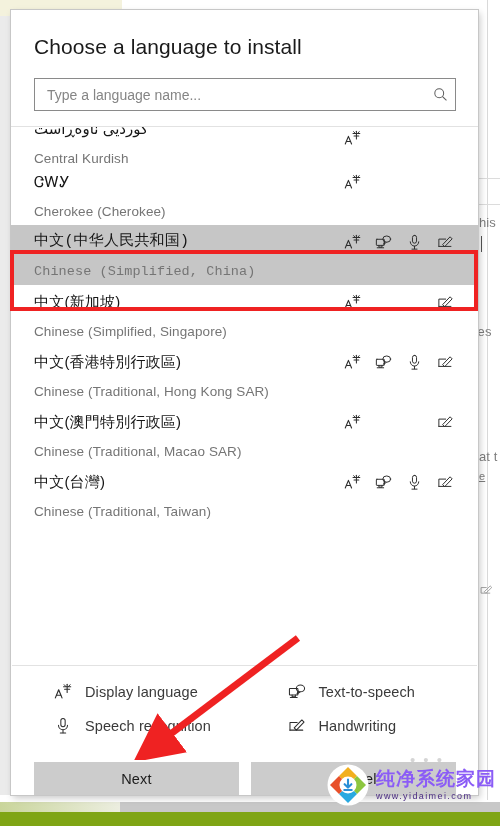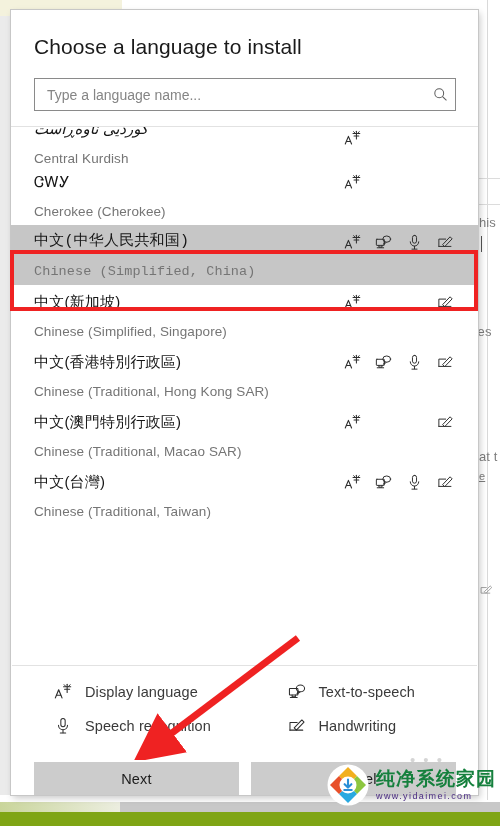--- a/index.html
+++ b/index.html
@@ -162,21 +162,21 @@
   }
   .lang-row.selected { background: #c6c6c6; font-family: Liberation Mono, monospace; }
   .lang-row.clipped-top { height: 44px; }
   .lang-native {
     font-size: 15px;
     color: #161616;
     line-height: 1;
     padding-top: 9px;
     letter-spacing: 0.2px;
   }
-  .lang-row.clipped-top .lang-native { padding-top: 0; margin-top: -6px; font-style: italic; }
+  .lang-row.clipped-top .lang-native { padding-top: 0; margin-top: -6px; }
   .lang-english {
     font-size: 13.5px;
     color: #757575;
     line-height: 1;
     padding-top: 16px;
     letter-spacing: 0.1px;
   }
   .lang-icons {
     position: absolute;
     right: 22px;
@@ -284,21 +284,21 @@
     flex: 0 0 42px;
   }
   .wm-text {
     display: flex;
     flex-direction: column;
     line-height: 1;
   }
   .wm-cn {
     font-size: 19px;
     font-weight: bold;
-    color: #15803d;
+    color: #8b5cf6;
     letter-spacing: 1px;
     font-family: "DejaVu Sans", sans-serif;
   }
   .wm-url {
     font-size: 9px;
     color: #4b2c83;
     letter-spacing: 1.4px;
     margin-top: 4px;
   }
   .wm-dots {

